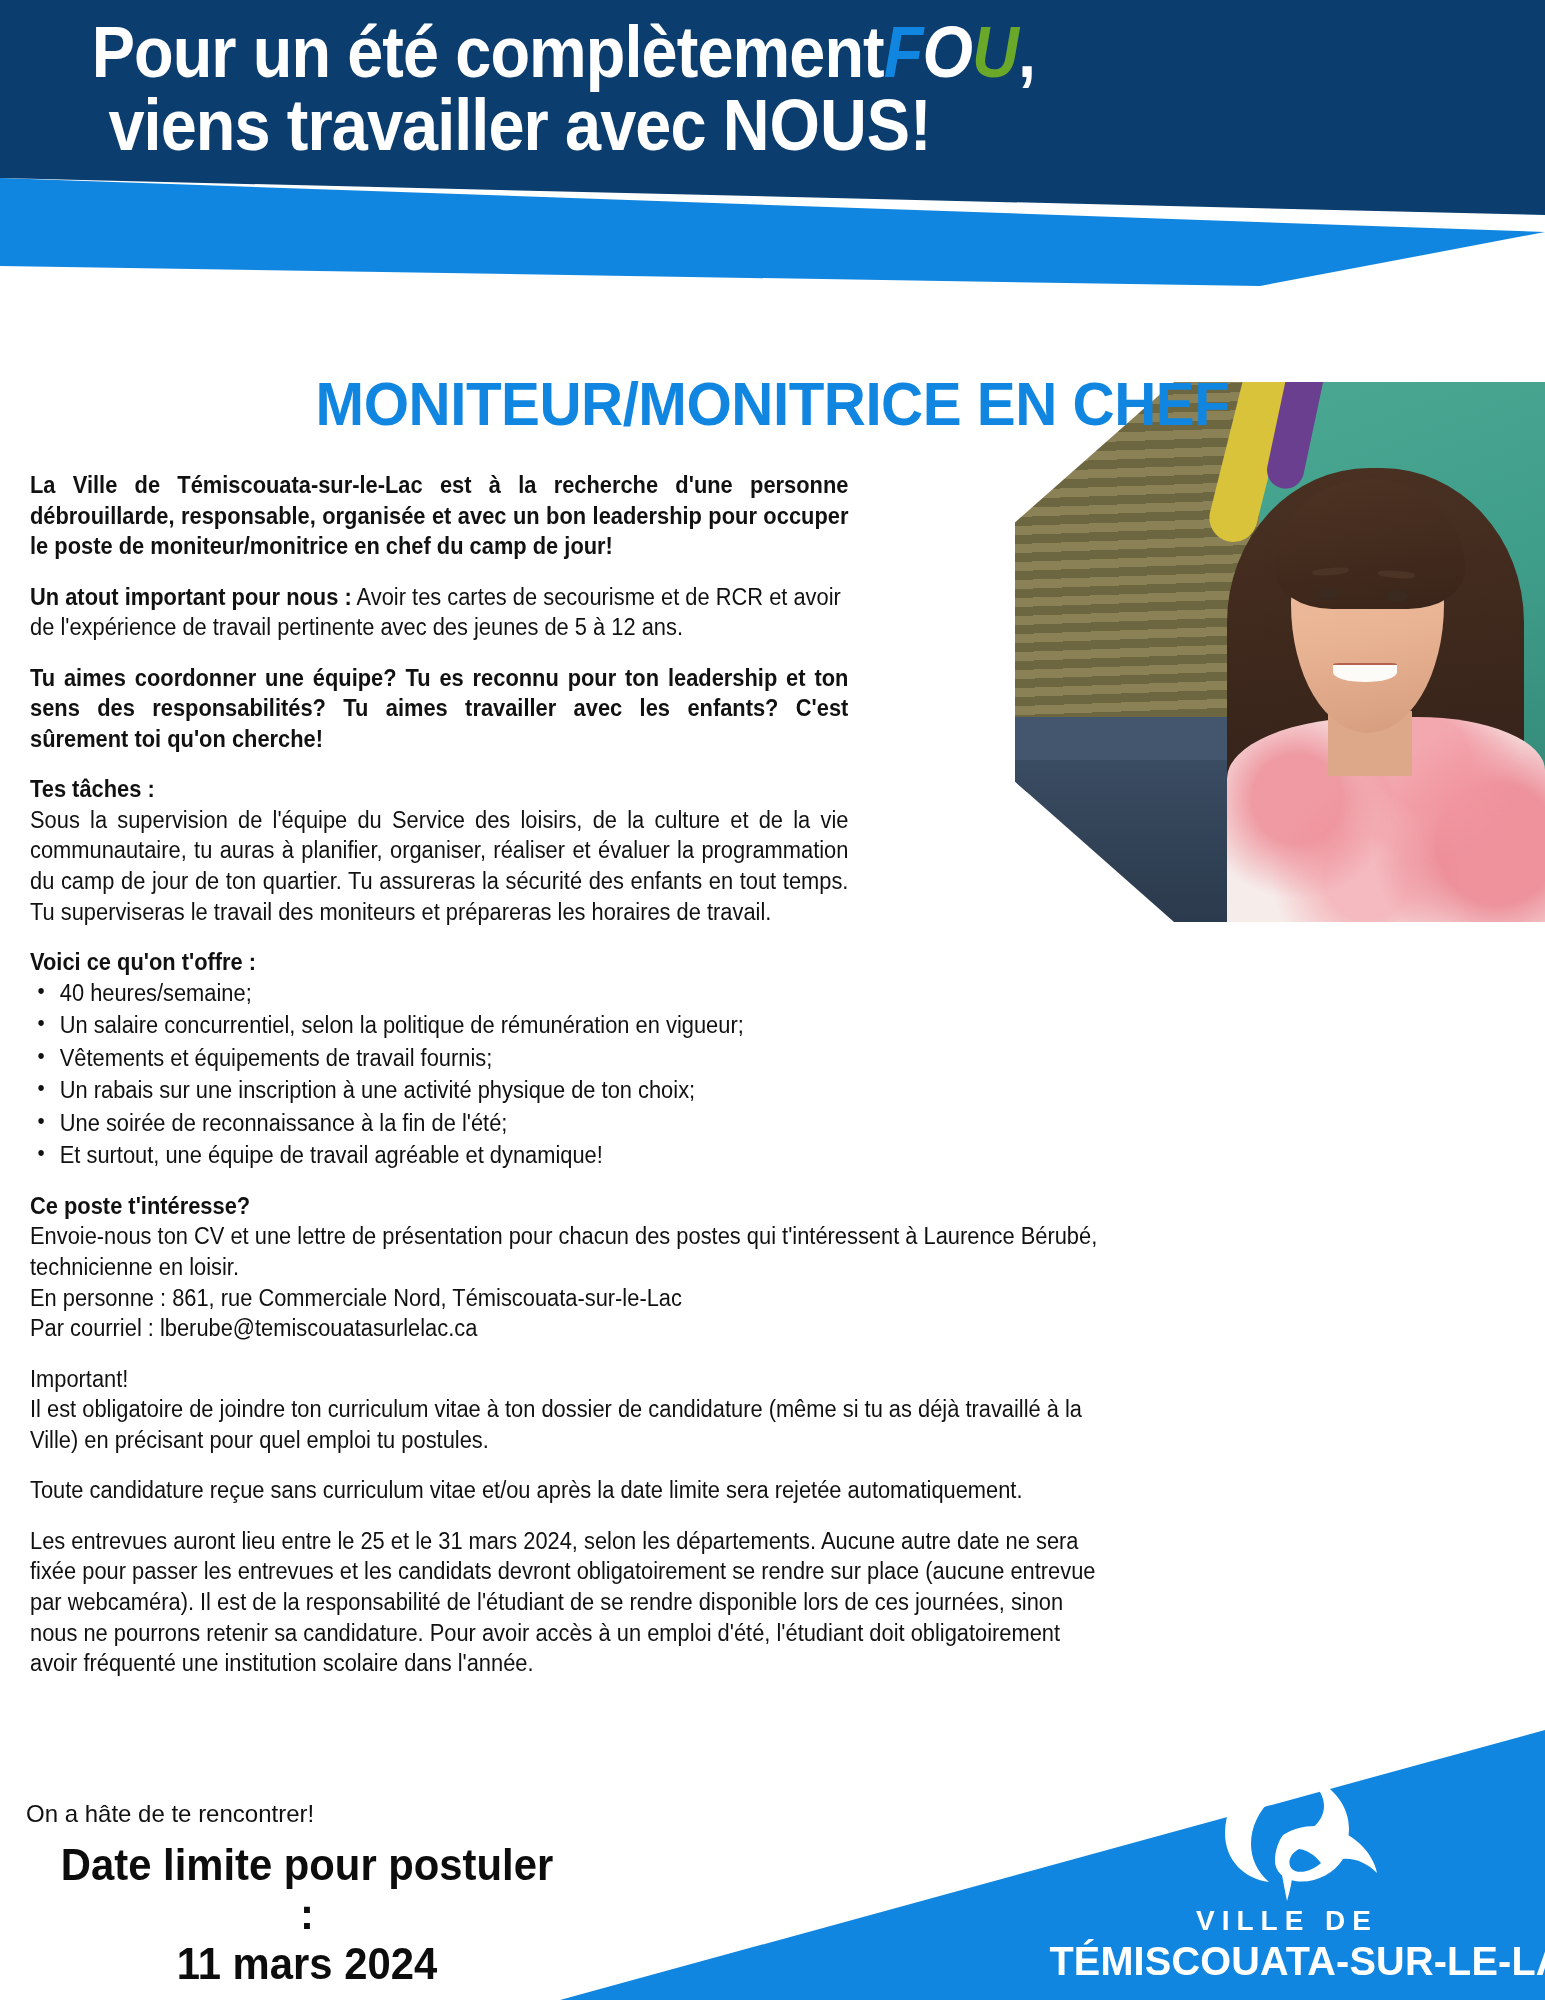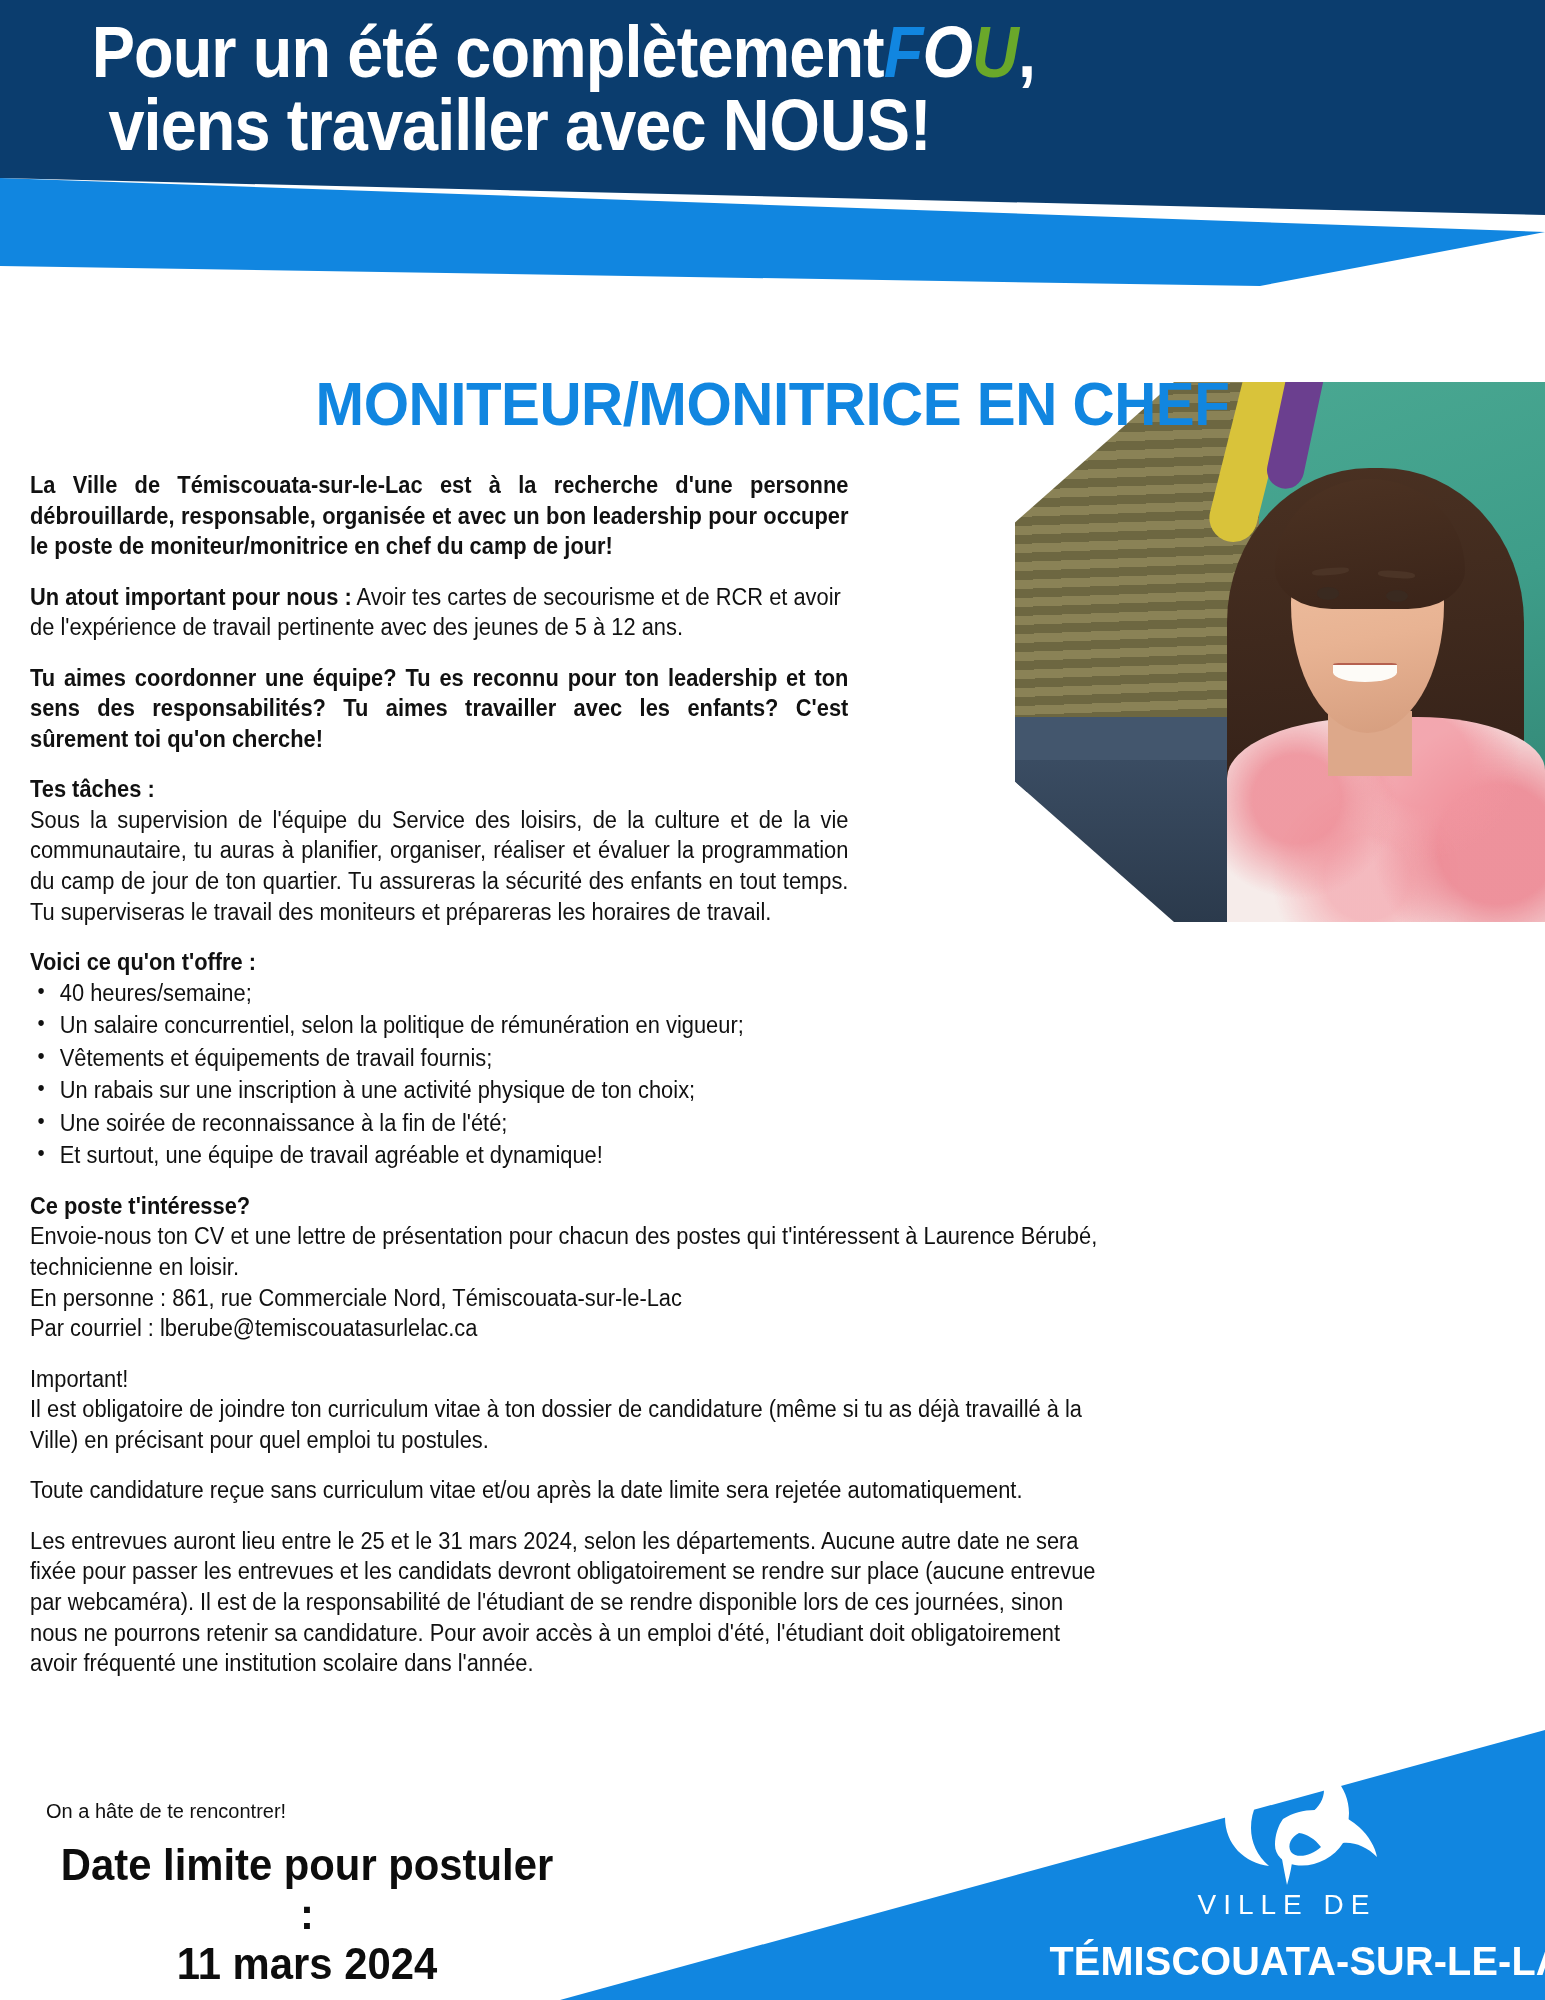--- a/index.html
+++ b/index.html
@@ -188,24 +188,24 @@
     content: "\2022";
     position: absolute; left: 8px; top: -1px;
     font-size: 22px; color: #111;
   }
 
   .tight { margin-bottom: 0 !important; }
 
   
   .closing {
     position: absolute;
-    left: 46px; top: 1800px;
+    left: 26px; top: 1800px;
     z-index: 6;
     color: #111;
-    font-size: 20px;
+    font-size: 24px;
   }
   .deadline {
     position: absolute;
     left: 60px; top: 1840px;
     z-index: 6;
     color: #0d0d0d;
     font-weight: bold;
     font-size: 44px;
     line-height: 1.12;
     text-align: center;
@@ -227,22 +227,22 @@
   .logo-wrap {
     position: absolute;
     right: 18px; bottom: 16px;
     z-index: 7;
     width: 480px;
     text-align: center;
     color: #ffffff;
   }
   .logo-mark { width: 200px; height: 150px; margin: 0 auto 4px auto; display: block; }
   .logo-ville {
-    font-size: 28px; letter-spacing: 7px; font-weight: normal;
-    margin-bottom: 18px;
+    font-size: 28px; letter-spacing: 7px; font-weight: bold;
+    margin-bottom: 2px;
   }
   .logo-city {
     font-size: 40px; font-weight: bold; letter-spacing: 0.2px;
     white-space: nowrap;
     transform: scaleX(0.99);
   }
 </style>
 </head>
 <body>
 

